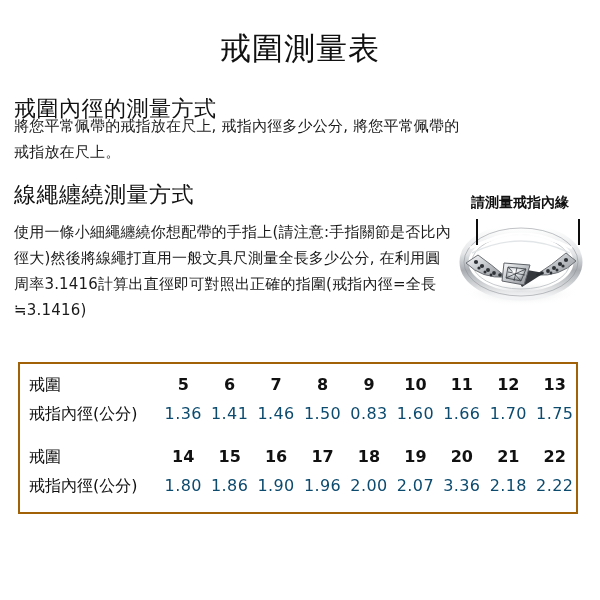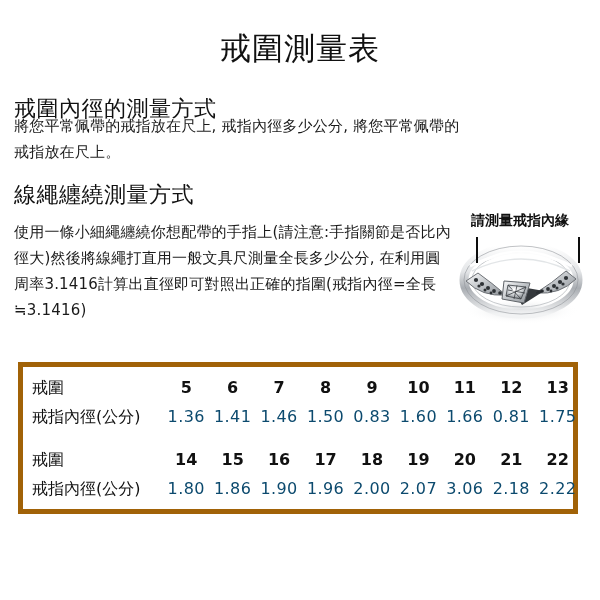--- a/index.html
+++ b/index.html
@@ -67,21 +67,21 @@
   }
   #para-2 {
     top: 204px;
     width: 440px;
   }
 
   
   .ring-figure {
     position: absolute;
     left: 444px;
-    top: 211px;
+    top: 193px;
     width: 152px;
     height: 120px;
   }
   .ring-caption {
     position: absolute;
     top: 0;
     left: 0;
     width: 152px;
     text-align: center;
     font-size: 14px;
@@ -106,21 +106,21 @@
   #tick-left  { left: 32px;  top: 26px; height: 26px; }
   #tick-right { left: 134px; top: 26px; height: 26px; }
 
   
   .size-table {
     position: absolute;
     left: 18px;
     top: 362px;
     width: 560px;
     height: 152px;
-    border: 5px solid #a16207;
+    border: 2px solid #a16207;
     background: #ffffff;
     box-sizing: border-box;
   }
   .table-block {
     position: absolute;
     left: 0;
     width: 558px;
   }
   #block-1 { top: 6px; }
   #block-2 { top: 78px; }
@@ -273,21 +273,21 @@
       <div class="trow row-dia">
         <div class="rowlabel">戒指內徑(公分)</div>
         <div class="cells">
           <div class="cell">1.36</div>
           <div class="cell">1.41</div>
           <div class="cell">1.46</div>
           <div class="cell">1.50</div>
           <div class="cell">0.83</div>
           <div class="cell">1.60</div>
           <div class="cell">1.66</div>
-          <div class="cell">0.81</div>
+          <div class="cell">1.70</div>
           <div class="cell">1.75</div>
         </div>
       </div>
     </div>
 
     <div class="table-block" id="block-2">
       <div class="trow row-size">
         <div class="rowlabel">戒圍</div>
         <div class="cells">
           <div class="cell">14</div>
@@ -303,21 +303,21 @@
       </div>
       <div class="trow row-dia">
         <div class="rowlabel">戒指內徑(公分)</div>
         <div class="cells">
           <div class="cell">1.80</div>
           <div class="cell">1.86</div>
           <div class="cell">1.90</div>
           <div class="cell">1.96</div>
           <div class="cell">2.00</div>
           <div class="cell">2.07</div>
-          <div class="cell">3.06</div>
+          <div class="cell">3.36</div>
           <div class="cell">2.18</div>
           <div class="cell">2.22</div>
         </div>
       </div>
     </div>
 
   </div>
 </div>
 
 </body></html>

